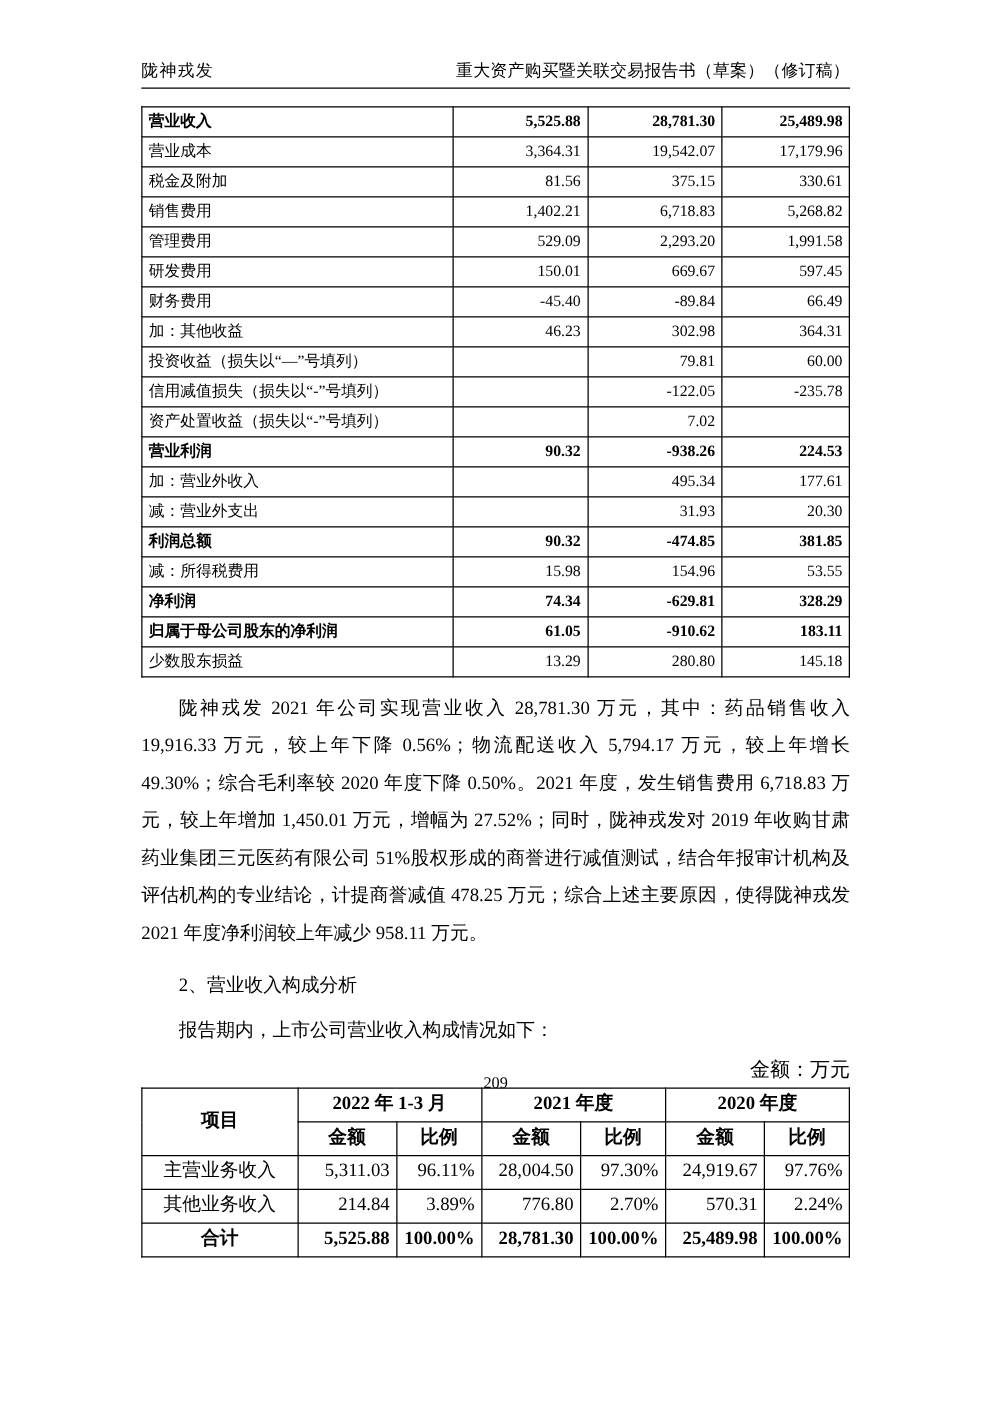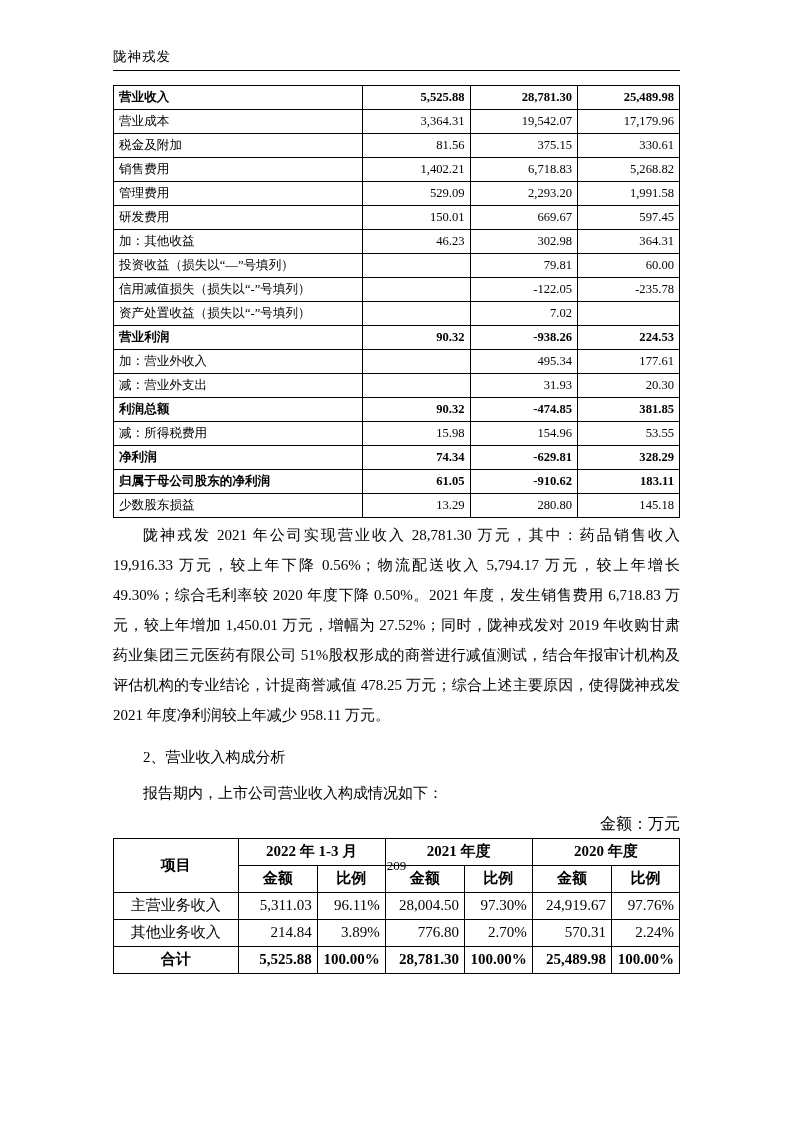--- a/index.html
+++ b/index.html
@@ -55,21 +55,21 @@
     line-height: 1.25;
     vertical-align: middle;
   }
   table.fin td.lbl {
     text-align: left;
   }
   table.fin td.num {
     text-align: right;
   }
   .bold { font-weight: bold; }
-  .fin-wrap { margin-bottom: 2px; }
+  .fin-wrap { margin-bottom: 10px; }
 
   
   p.body {
     font-size: 15px;
     line-height: 2.0;
     margin: 0 0 6px 0;
     text-align: justify;
     text-justify: inter-ideograph;
     text-indent: 2em;
   }
@@ -109,20 +109,21 @@
     font-size: 13px;
   }
 </style>
 </head>
 <body>
 
 <div class="page">
 
   <div class="header">
     <div class="left">陇神戎发</div>
+    <div class="right">重大资产购买暨关联交易报告书（草案）（修订稿）</div>
   </div>
   <div class="header-rule"></div>
 
   <div class="fin-wrap">
     <table class="fin">
       <colgroup>
         <col style="width:44%">
         <col style="width:19%">
         <col style="width:19%">
         <col style="width:18%">
@@ -156,20 +157,26 @@
             <td class="lbl">管理费用</td>
             <td class="num">529.09</td>
             <td class="num">2,293.20</td>
             <td class="num">1,991.58</td>
           </tr>
           <tr>
             <td class="lbl">研发费用</td>
             <td class="num">150.01</td>
             <td class="num">669.67</td>
             <td class="num">597.45</td>
+          </tr>
+          <tr>
+            <td class="lbl">财务费用</td>
+            <td class="num">-45.40</td>
+            <td class="num">-89.84</td>
+            <td class="num">66.49</td>
           </tr>
           <tr>
             <td class="lbl">加：其他收益</td>
             <td class="num">46.23</td>
             <td class="num">302.98</td>
             <td class="num">364.31</td>
           </tr>
           <tr>
             <td class="lbl">投资收益（损失以“—”号填列）</td>
             <td class="num"></td>

